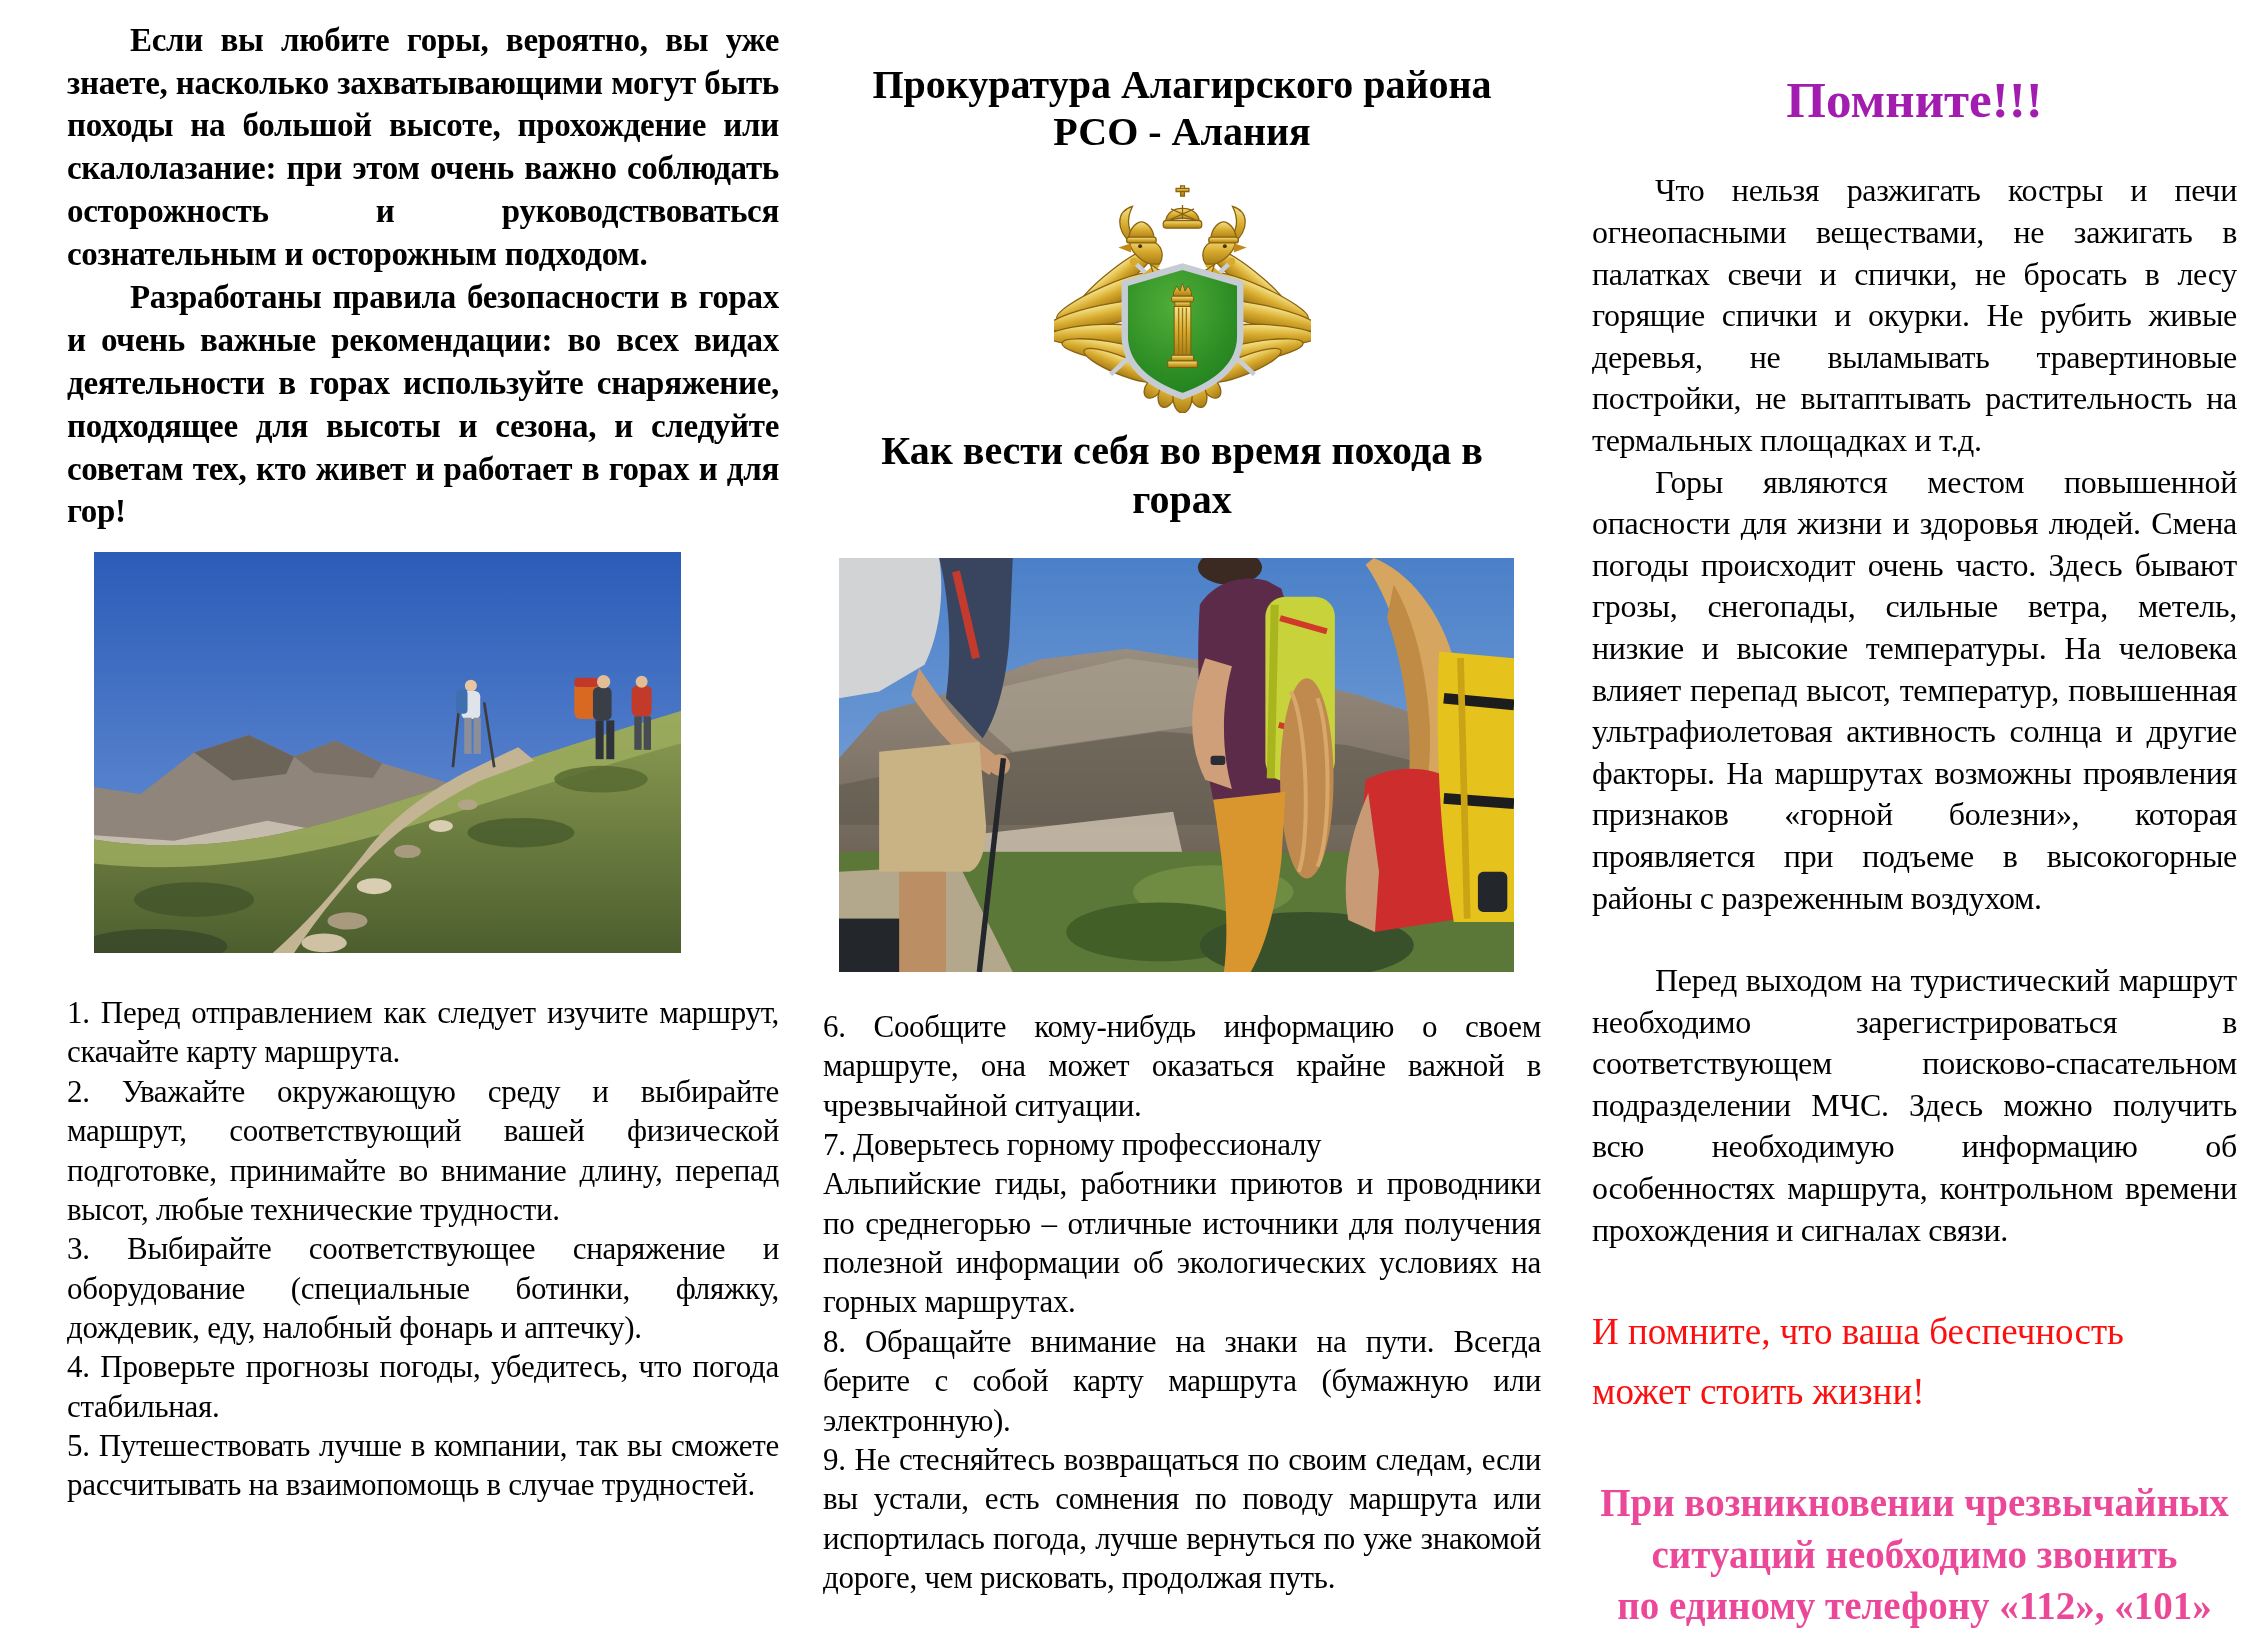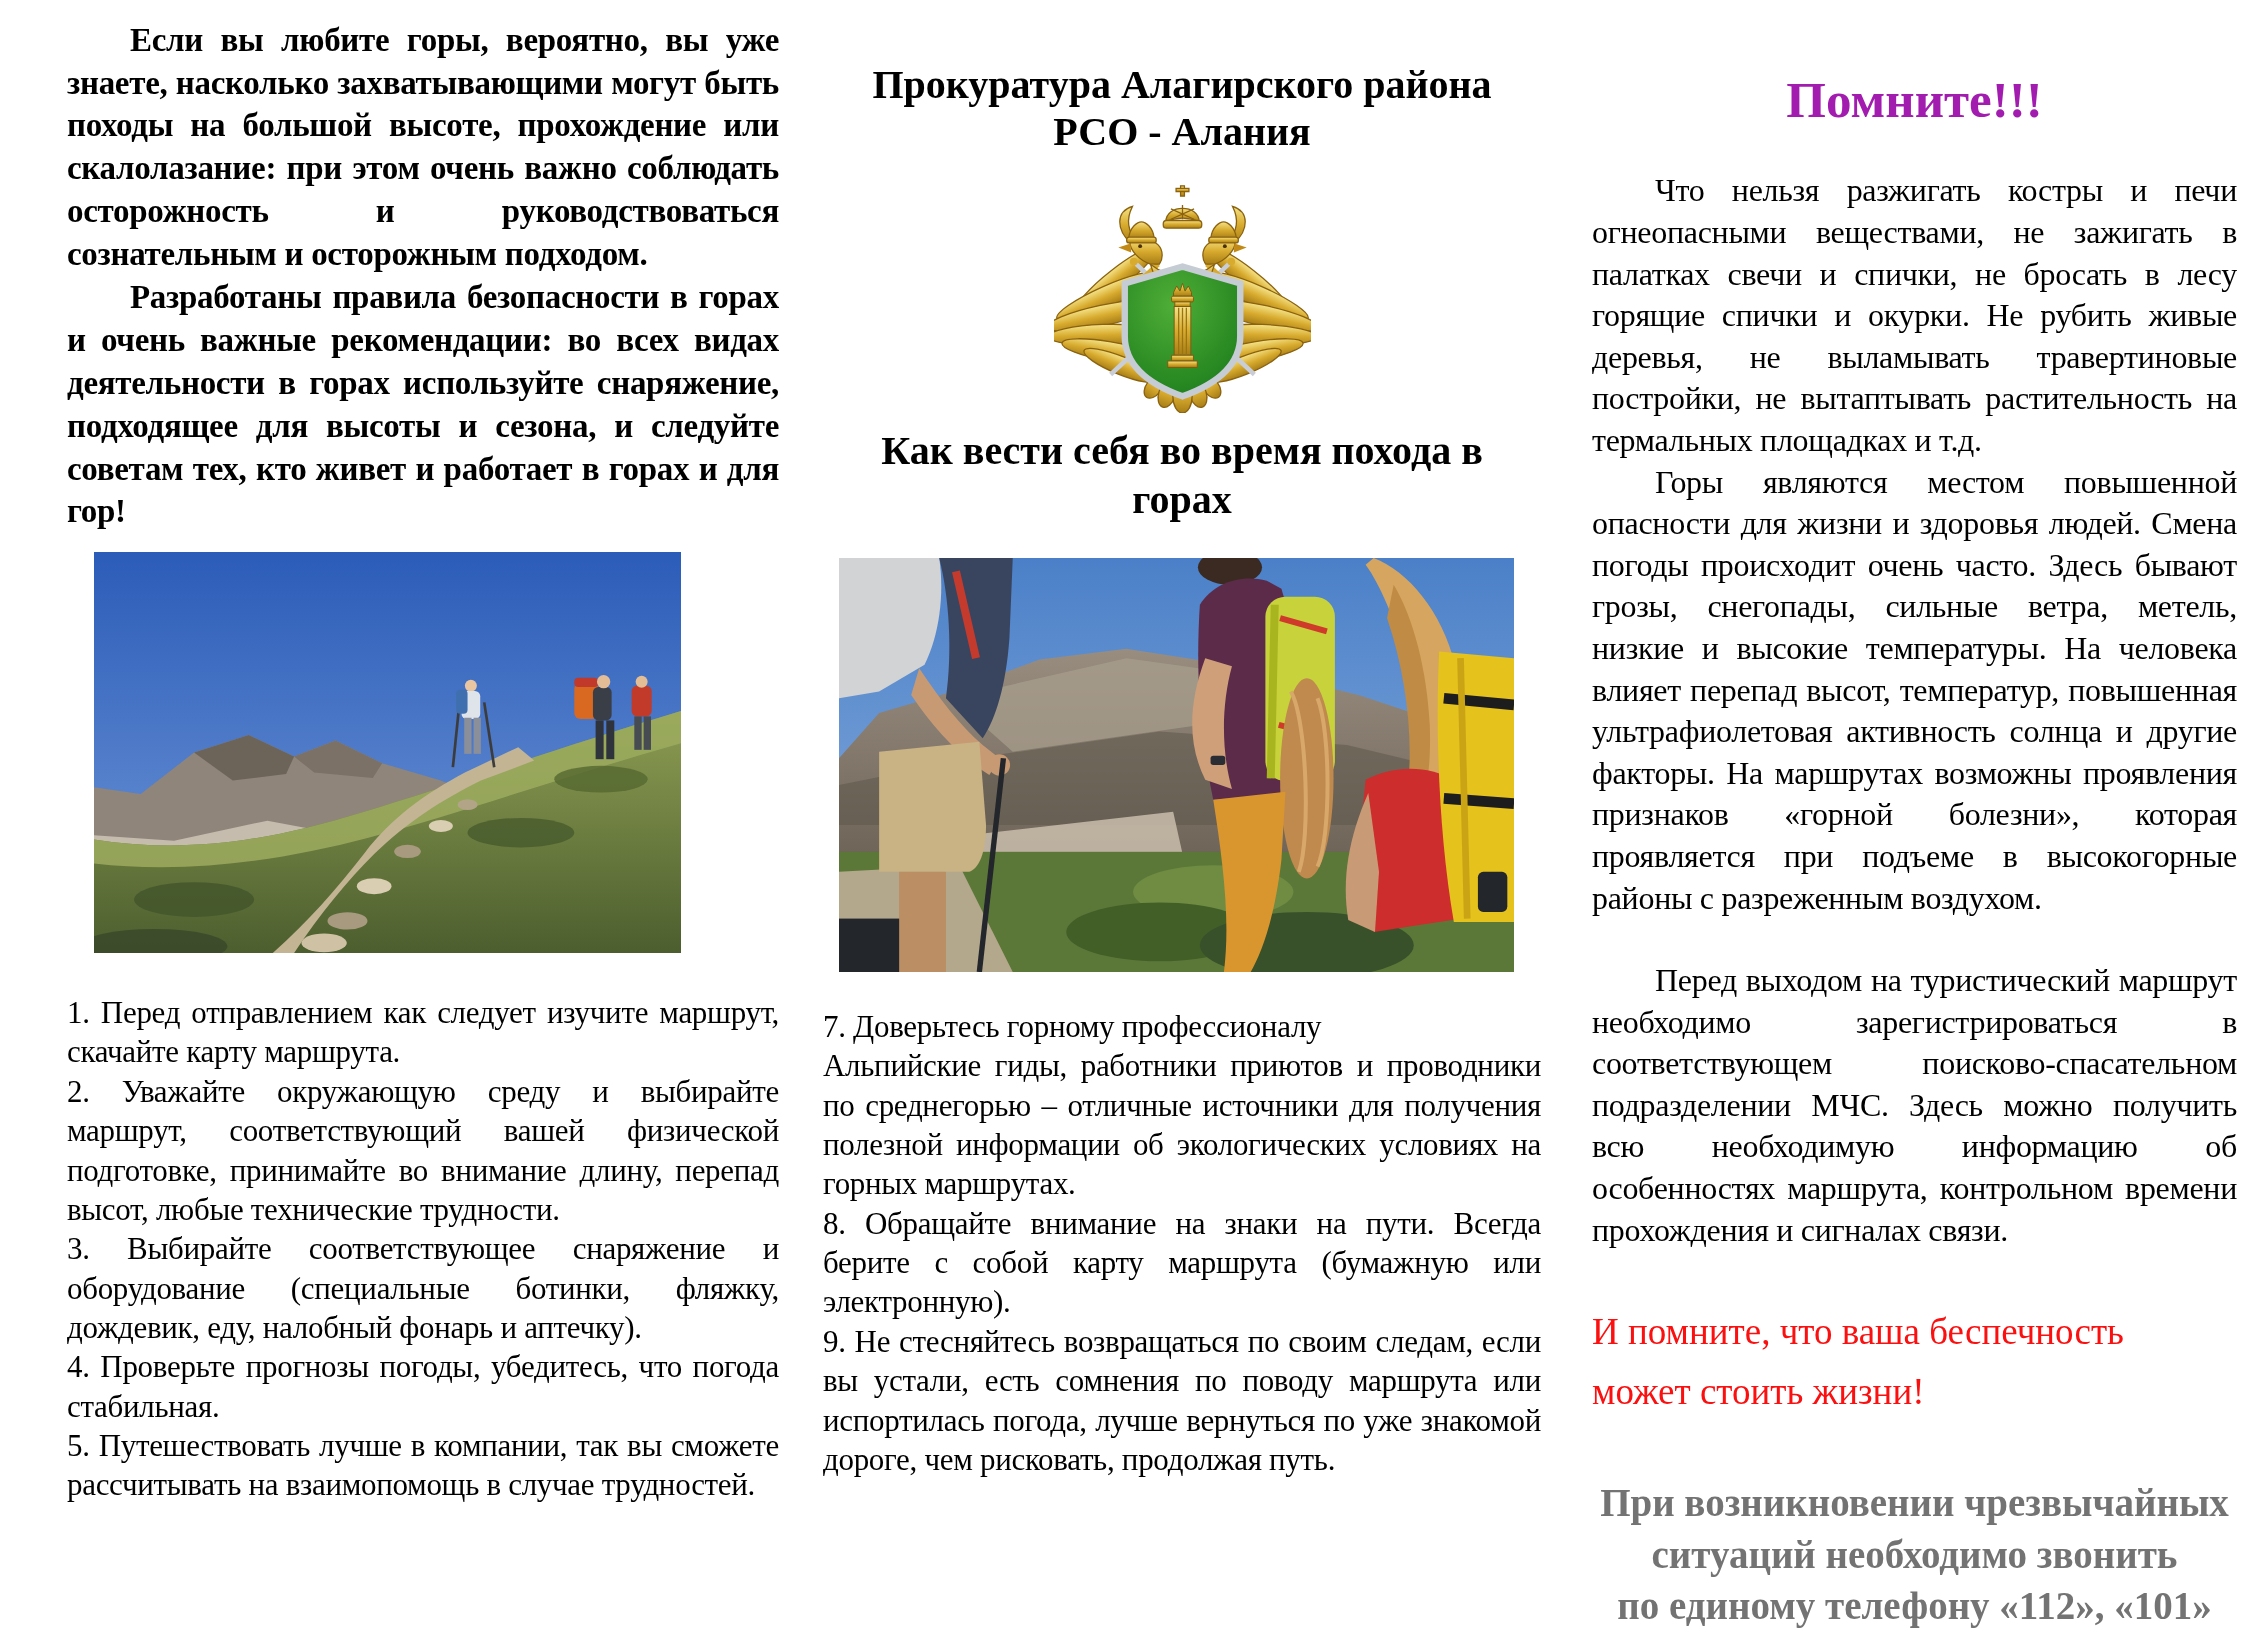--- a/index.html
+++ b/index.html
@@ -31,21 +31,21 @@
   .emblem{width:257px;margin:8px auto 0;}
   .subtitle{font-size:40px;line-height:1.22;font-weight:bold;text-align:center;
             margin-top:12px;white-space:pre-line;}
 
   .remember{font-size:51px;line-height:1.1;font-weight:bold;text-align:center;
             color:#a21caf;margin-top:72px;}
   .rc-p1{margin-top:24px;}
   .rc-p3{margin-top:41px;}
   .warning{font-size:37px;line-height:1.62;color:#fb0f0f;
            margin-top:51px;white-space:pre-line;}
-  .emergency{font-size:39px;line-height:1.32;color:#737373;font-weight:bold;
+  .emergency{font-size:39px;line-height:1.32;color:#ec4899;font-weight:bold;
              text-align:center;margin-top:55px;white-space:pre-line;}
 </style>
 </head>
 <body>
 
 <section class="col col-left">
   <p class="intro first">Если вы любите горы, вероятно, вы уже знаете, насколько захватывающими могут быть походы на большой высоте, прохождение или скалолазание: при этом очень важно соблюдать осторожность и руководствоваться сознательным и осторожным подходом.</p>
   <p class="intro">Разработаны правила безопасности в горах и очень важные рекомендации: во всех видах деятельности в горах используйте снаряжение, подходящее для высоты и сезона, и следуйте советам тех, кто живет и работает в горах и для гор!</p>
 
   <figure class="photo left-photo">
@@ -269,20 +269,21 @@
         <path d="M898,140 L1010,150 L1010,545 L920,545 C898,420 892,260 898,140 Z" fill="#e6c21d"></path>
         <line x1="905" y1="210" x2="1010" y2="220" stroke="#1d1d1d" stroke-width="16"></line>
         <line x1="905" y1="360" x2="1010" y2="368" stroke="#1d1d1d" stroke-width="16"></line>
         <line x1="930" y1="150" x2="940" y2="540" stroke="#caa414" stroke-width="10"></line>
         <rect x="956" y="470" width="44" height="60" rx="8" fill="#23262b"></rect>
       </g>
     </svg>
   </figure>
 
   <div class="list mid-list">
+    <p>6. Сообщите кому-нибудь информацию о своем маршруте, она может оказаться крайне важной в чрезвычайной ситуации.</p>
     <p>7. Доверьтесь горному профессионалу</p>
     <p>Альпийские гиды, работники приютов и проводники по среднегорью – отличные источники для получения полезной информации об экологических условиях на горных маршрутах.</p>
     <p>8. Обращайте внимание на знаки на пути. Всегда берите с собой карту маршрута (бумажную или электронную).</p>
     <p>9. Не стесняйтесь возвращаться по своим следам, если вы устали, есть сомнения по поводу маршрута или испортилась погода, лучше вернуться по уже знакомой дороге, чем рисковать, продолжая путь.</p>
   </div>
 </section>
 
 <section class="col col-right">
   <h2 class="remember">Помните!!!</h2>
   <p class="body-par rc-p1">Что нельзя разжигать костры и печи огнеопасными веществами, не зажигать в палатках свечи и спички, не бросать в лесу горящие спички и окурки. Не рубить живые деревья, не выламывать травертиновые постройки, не вытаптывать растительность на термальных площадках и т.д.</p>

